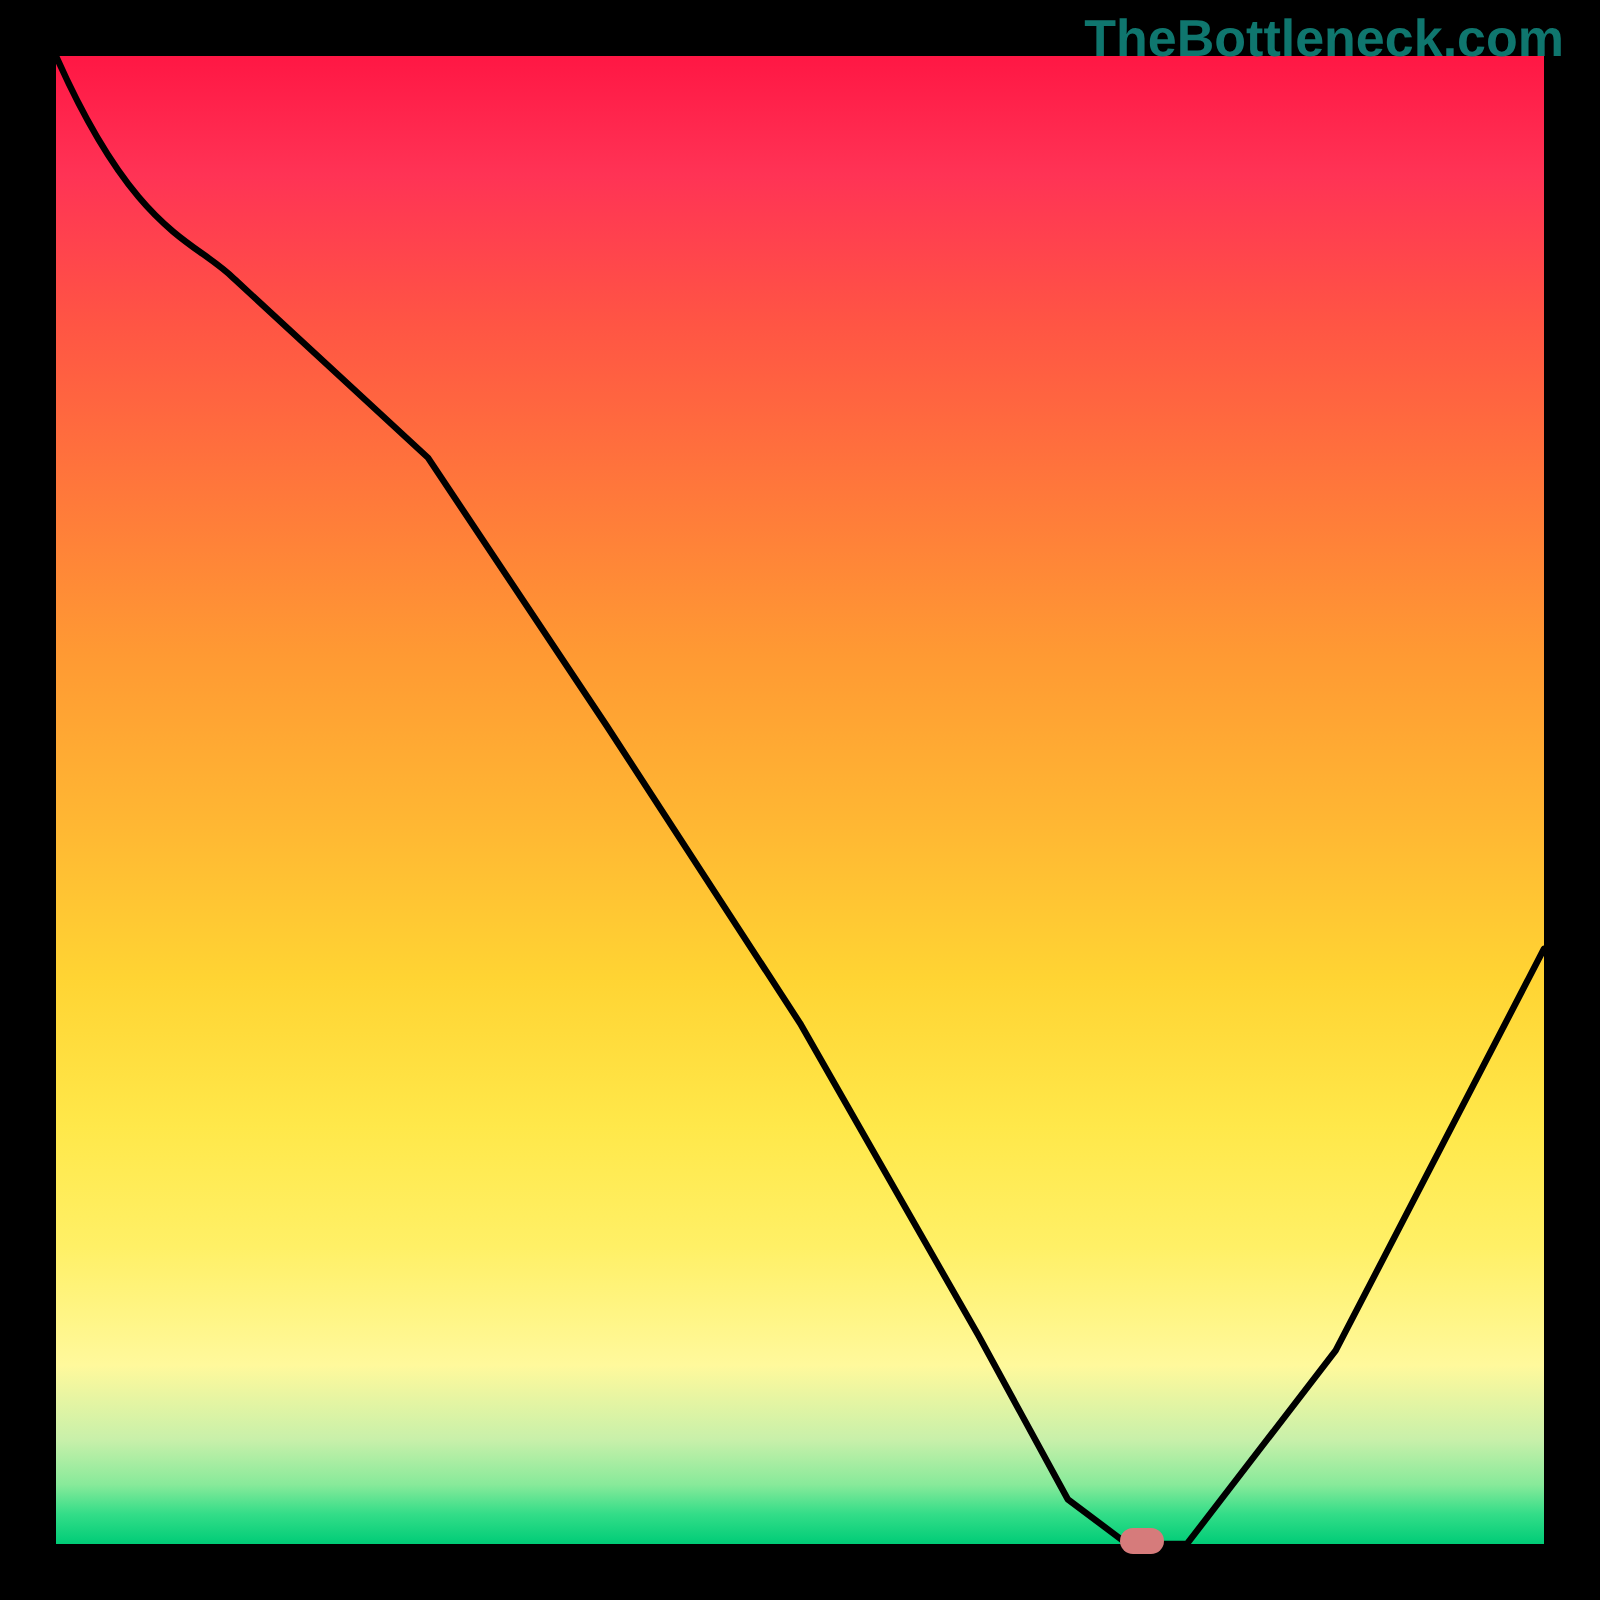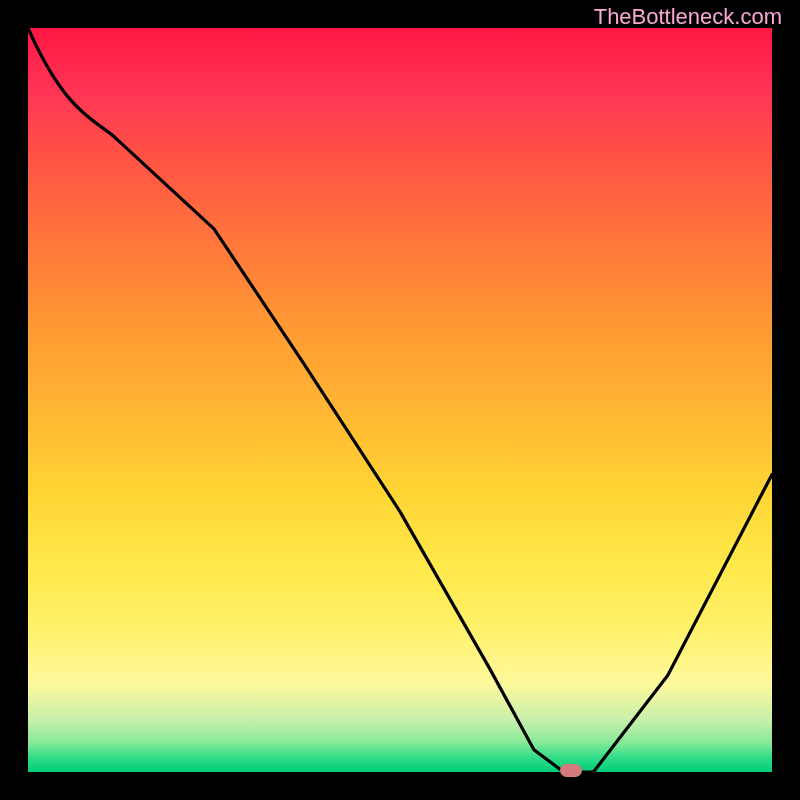--- a/index.html
+++ b/index.html
@@ -14,23 +14,23 @@
   .container {
     width: 800px;
     height: 800px;
     position: relative;
     background: #000;
   }
   .watermark {
     position: absolute;
     top: 4px;
     right: 18px;
-    color: #f9a8d4;
-    font-size: 22px;
-    font-weight: normal;
+    color: #0f766e;
+    font-size: 26px;
+    font-weight: bold;
     z-index: 10;
   }
   .plot-area {
     position: absolute;
     left: 28px;
     top: 28px;
     width: 744px;
     height: 744px;
     background: linear-gradient(to bottom,
       #ff1744 0%,

